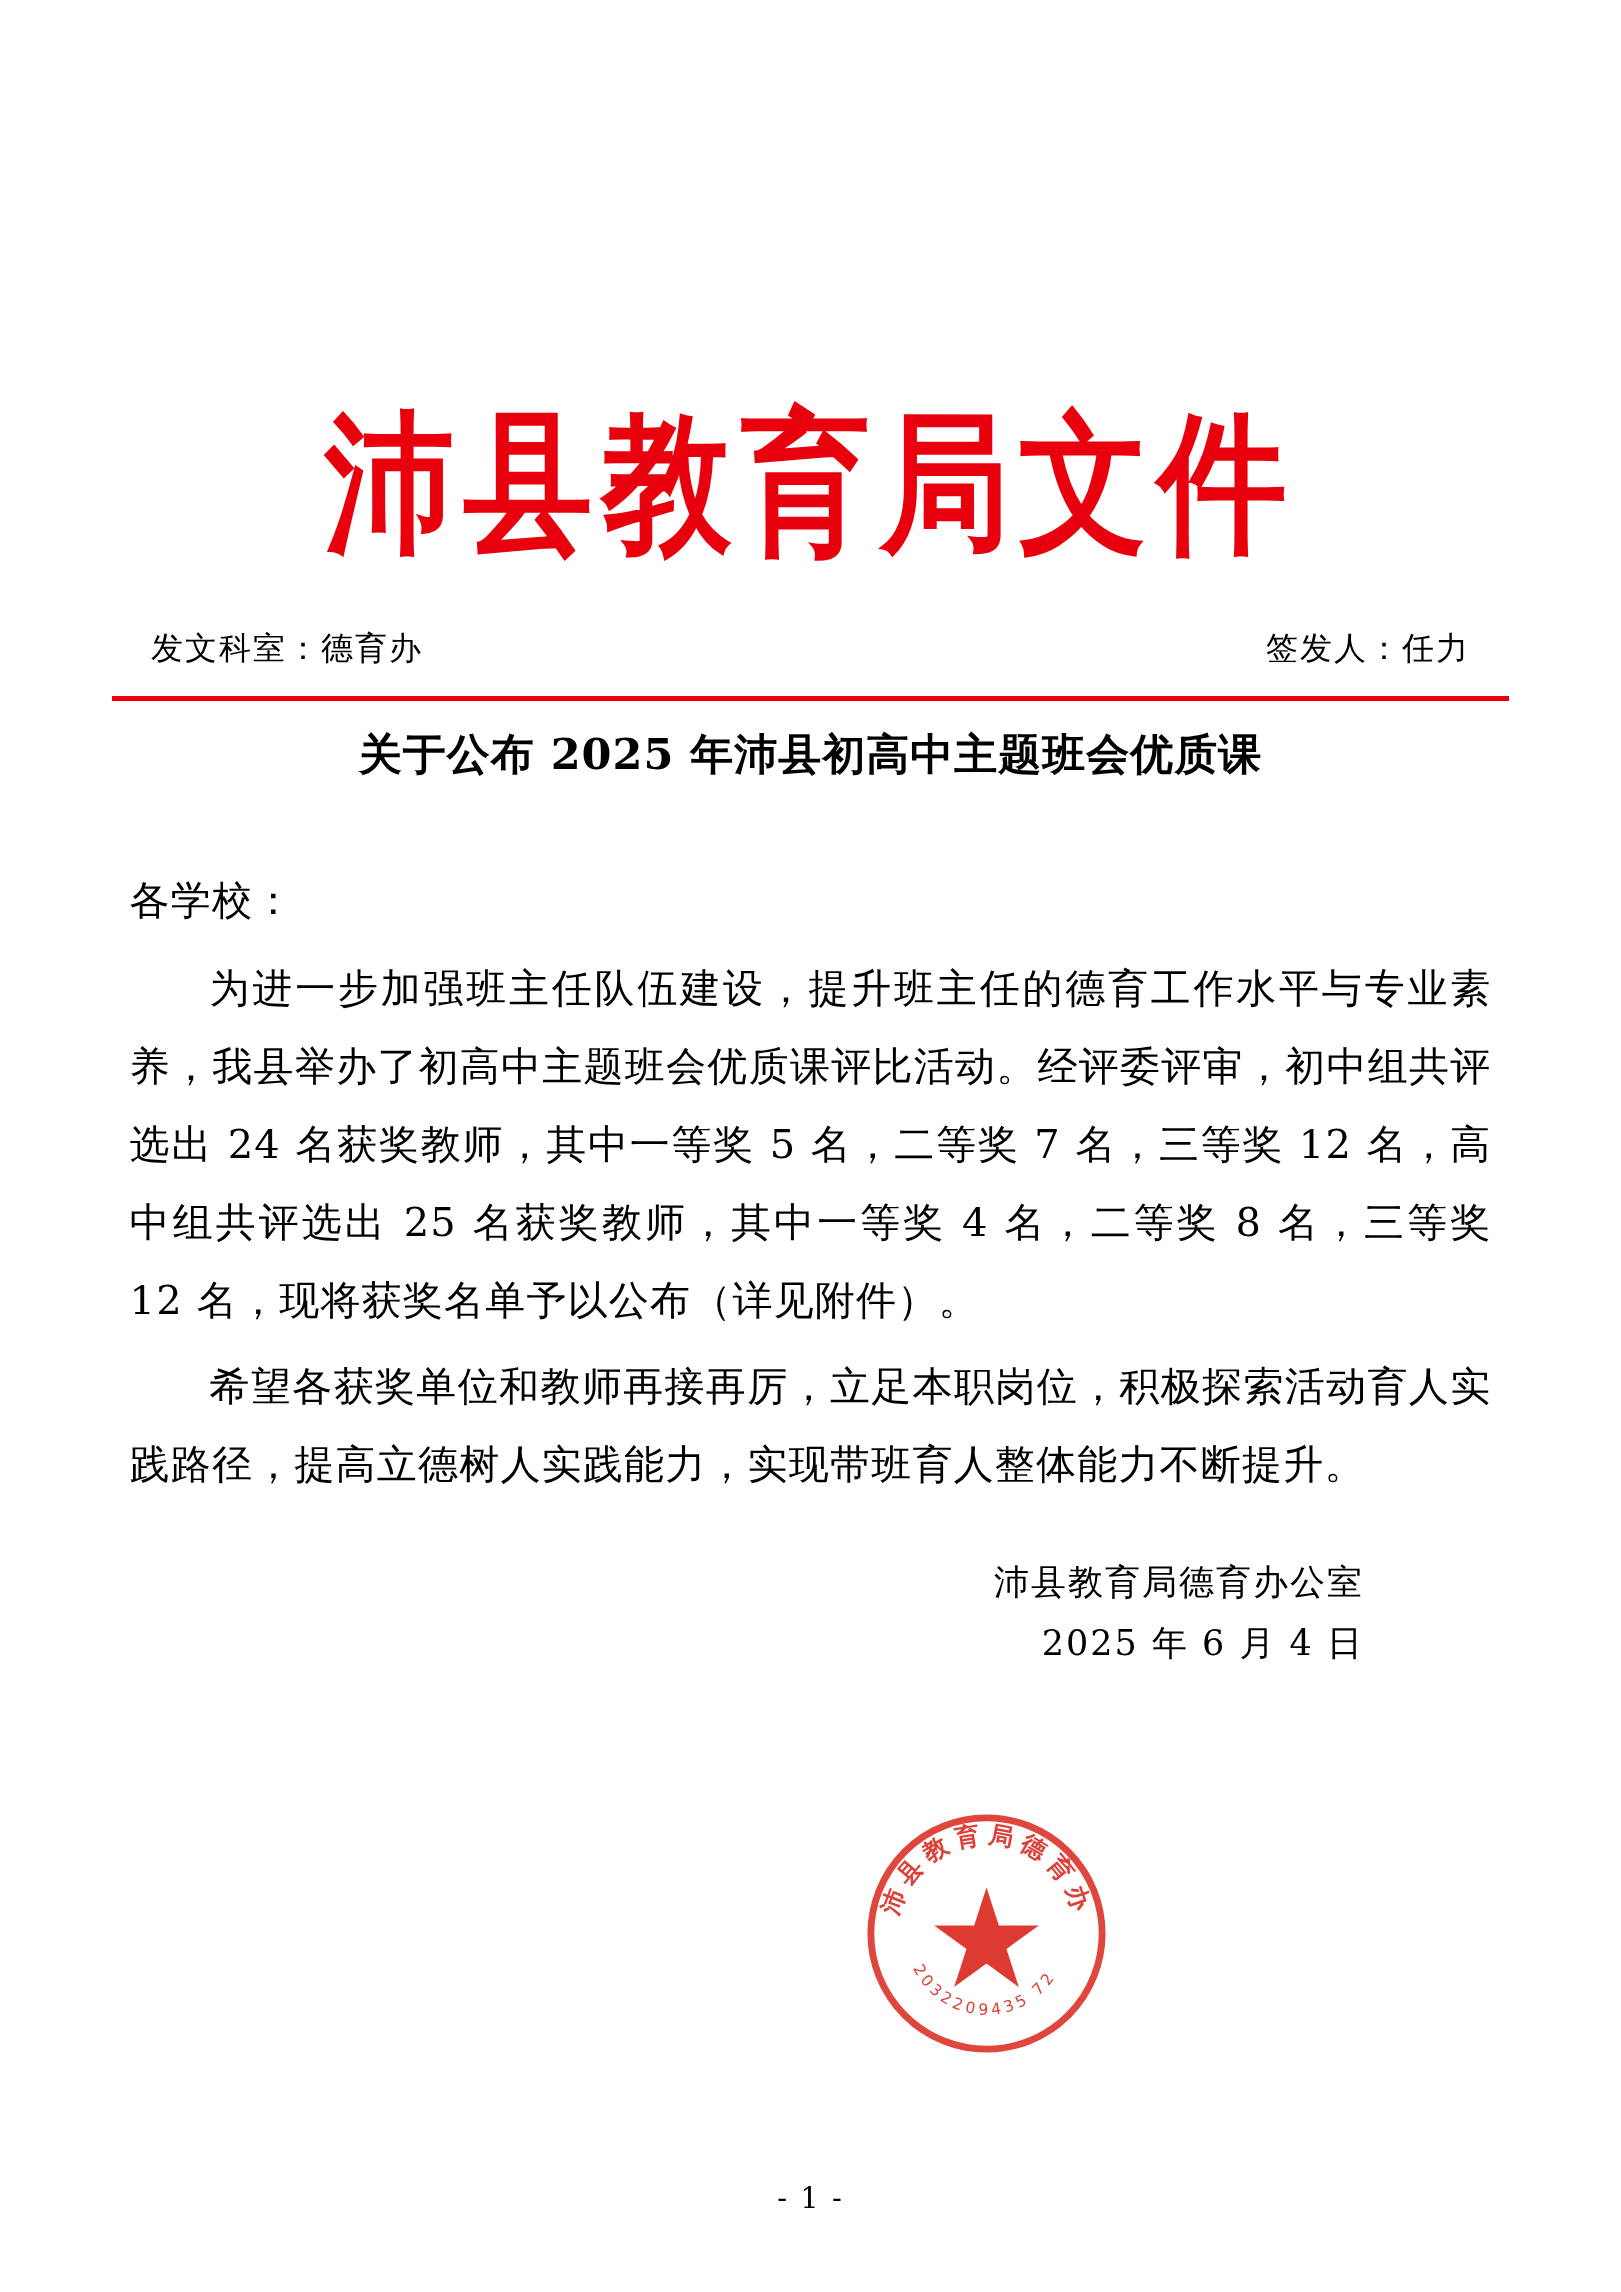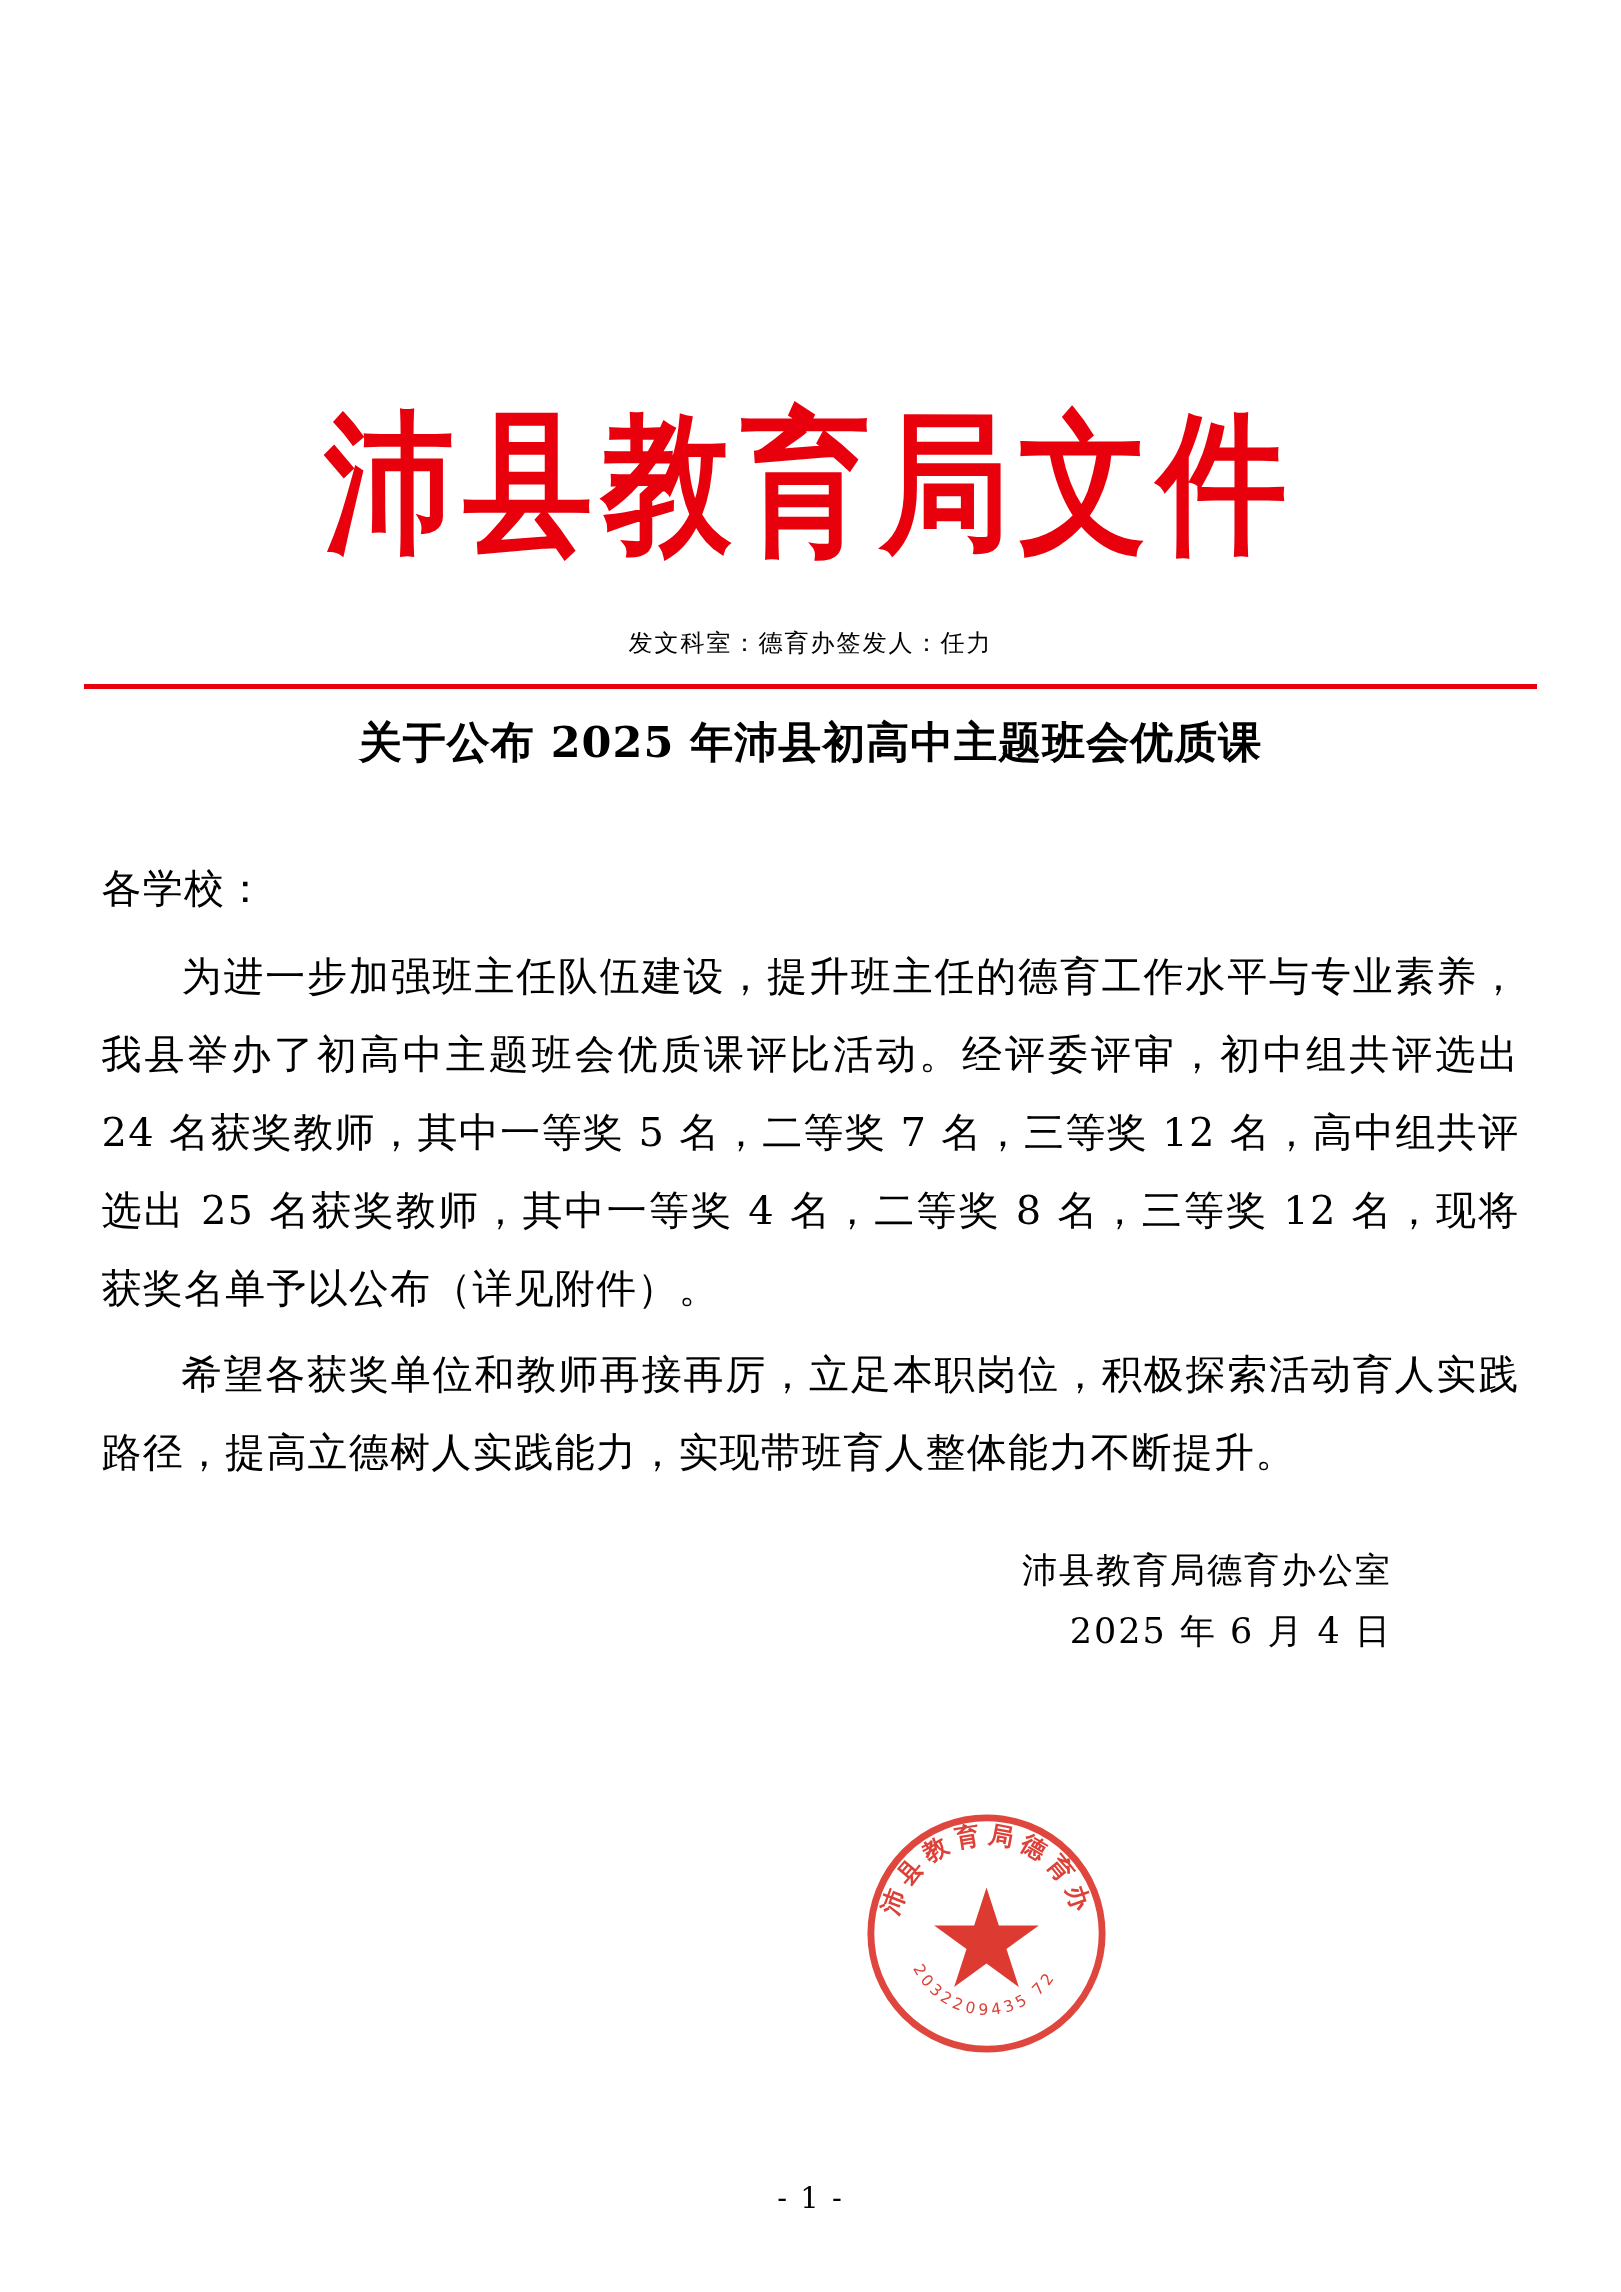--- a/index.html
+++ b/index.html
@@ -13,44 +13,44 @@
     font-family: "DejaVu Serif", "Liberation Serif", serif;
     color: #000000;
     position: relative;
     overflow: hidden;
   }
   .page {
     position: relative;
     width: 1621px;
     height: 2293px;
     box-sizing: border-box;
-    padding: 0 84px;
+    padding: 0 112px;
   }
 
   
   .masthead {
     text-align: center;
     color: #e8000d;
     font-family: "DejaVu Serif", "Liberation Serif", serif;
     font-weight: 700;
     font-size: 129px;
     letter-spacing: 9.8px;
     line-height: 1.1;
     padding-top: 338px;
     white-space: nowrap;
     transform: scaleY(1.18);
     transform-origin: center top;
   }
 
   
   .meta-row {
     display: flex;
-    justify-content: center;
+    justify-content: space-between;
     align-items: baseline;
-    font-size: 24px;
+    font-size: 32px;
     letter-spacing: 2px;
     margin-top: 147px;
     padding: 0 39px 0 39px;
     font-family: "DejaVu Serif", "Liberation Serif", serif;
   }
   .meta-item { white-space: nowrap; }
 
   .red-rule {
     height: 4.9px;
     background: #e8000d;

